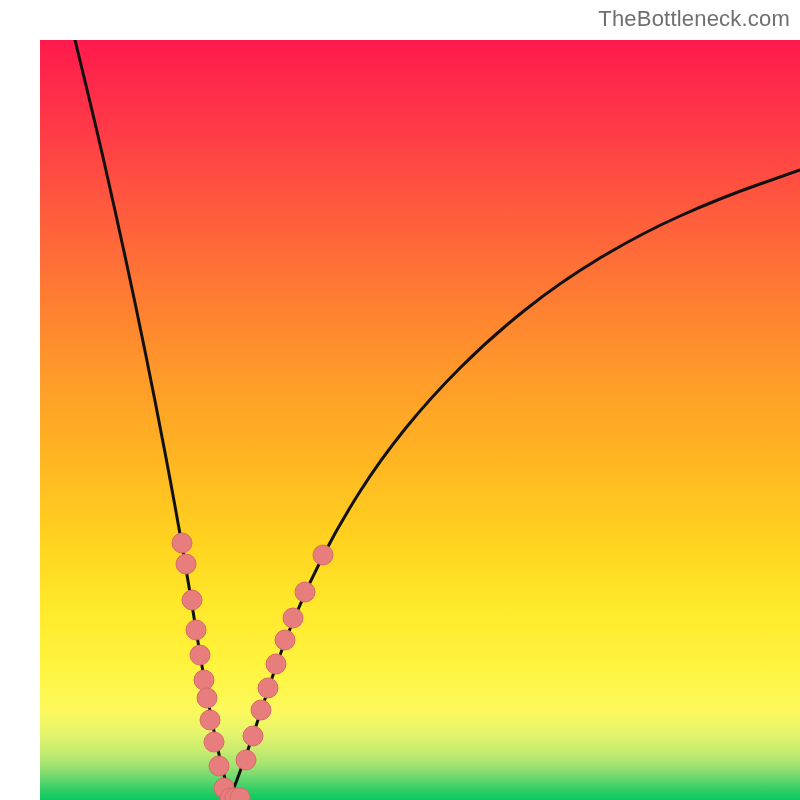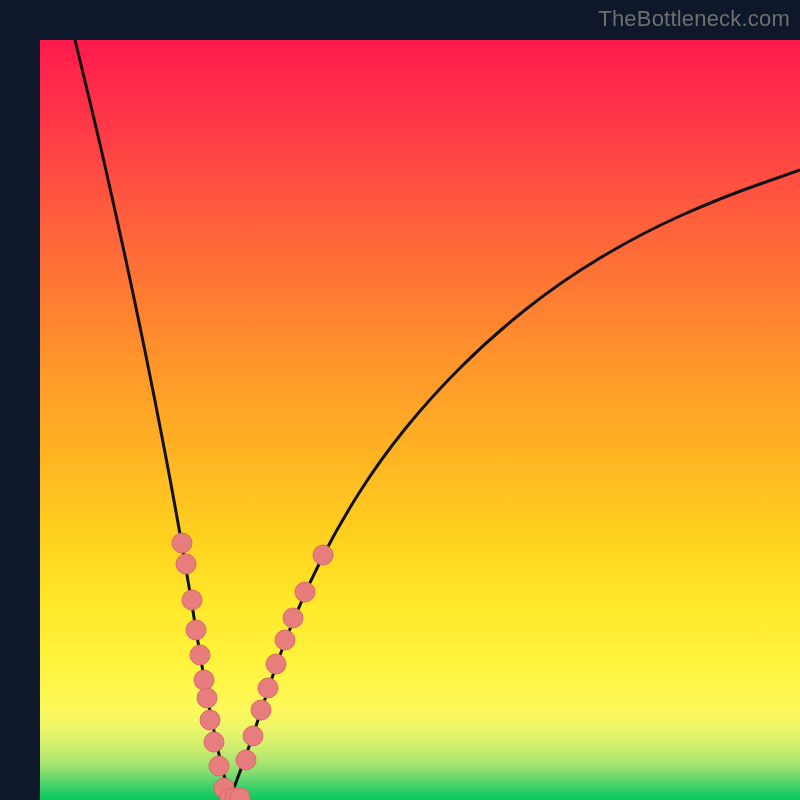--- a/index.html
+++ b/index.html
@@ -8,21 +8,21 @@
     width: 800px;
     height: 800px;
     overflow: hidden;
     background: #000;
     font-family: Arial, Helvetica, sans-serif;
   }
   .frame {
     position: relative;
     width: 800px;
     height: 800px;
-    background: #0f172a;
+    background: #ffffff;
   }
   .plot-area {
     position: absolute;
     left: 40px;
     top: 40px;
     width: 760px;
     height: 760px;
     background: linear-gradient(
       to bottom,
       #ff1a4d 0%,

